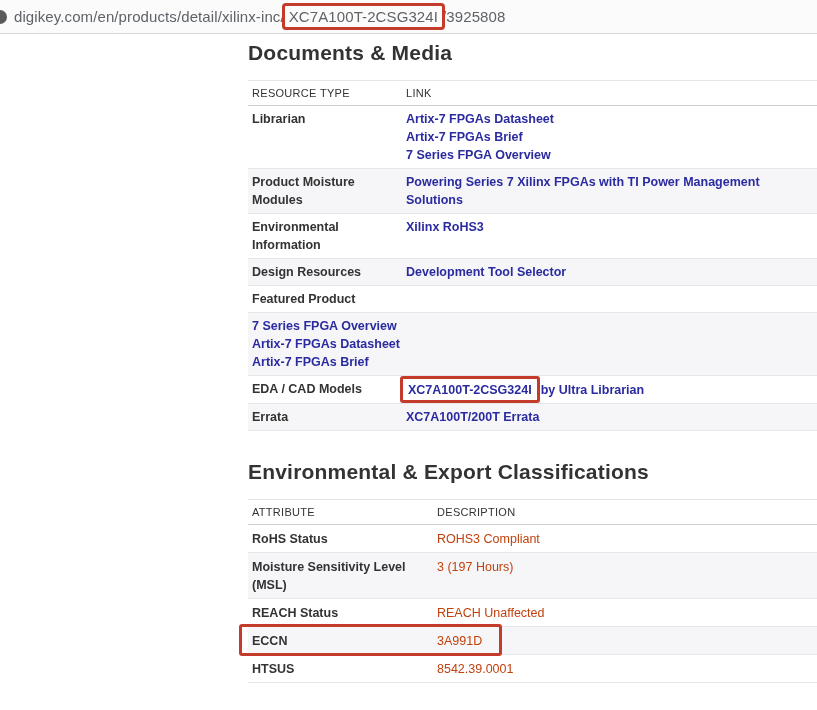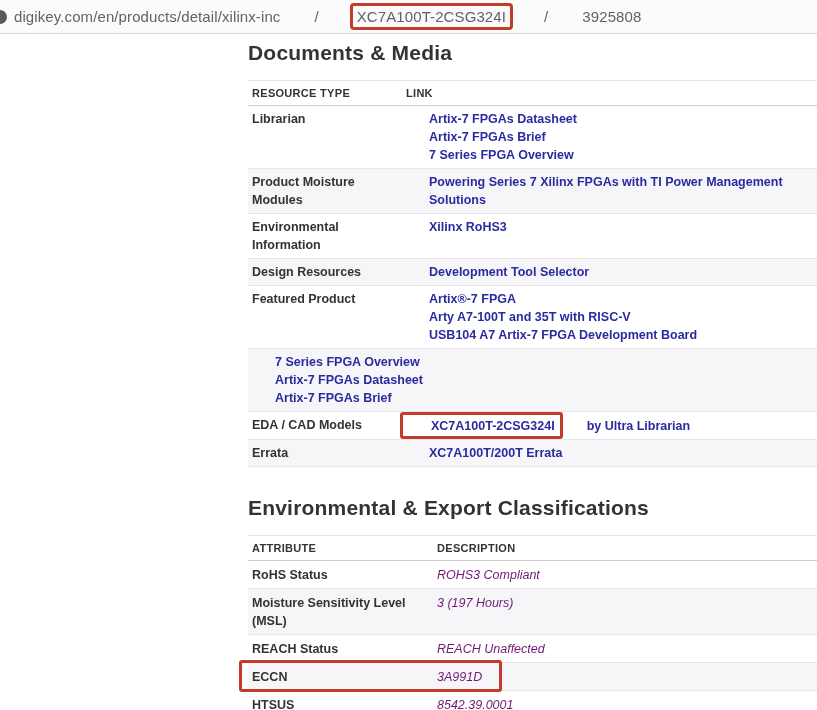--- a/index.html
+++ b/index.html
@@ -14,21 +14,20 @@
     height: 34px;
     background: #fbfbfb;
     border-bottom: 1px solid #d8d8d8;
     display: flex;
     align-items: center;
     padding-left: 14px;
     position: relative;
     font-size: 15px;
     color: #5f6368;
     white-space: nowrap;
-    gap: 34px;
   }
   .site-icon {
     position: absolute;
     left: -7px; top: 10px;
     width: 14px; height: 14px;
     border-radius: 50%;
     background: #5a5a5a;
   }
   .url-text { letter-spacing: 0.1px; }
   .redbox-inline {
@@ -51,21 +50,21 @@
   }
   .title-docs { margin-top: 6px; margin-bottom: 14px; }
   .title-env  { margin-top: 28px; margin-bottom: 14px; }
 
   .dtable { border-top: 1px solid #e5e5e5; }
   .hrow {
     display: flex;
     padding: 5px 4px;
     border-bottom: 1px solid #cfcfcf;
     font-size: 11px;
-    font-weight: bold;
+    font-weight: normal;
     color: #333;
     letter-spacing: 0.3px;
     line-height: 14px;
   }
   .row {
     display: flex;
     padding: 4px 4px;
     border-bottom: 1px solid #e7e7e9;
     position: relative;
   }
@@ -80,28 +79,26 @@
     line-height: 18px;
   }
   .lnk {
     display: block;
     font-size: 12.5px;
     font-weight: bold;
     color: #2b2ba0;
     line-height: 18px;
     text-decoration: none;
     cursor: pointer;
-    margin-left: 23px;
   }
   .lnk-inline { display: inline; }
   .val {
     font-size: 12.5px;
-    color: #701a75;
+    color: #c2410c;
     line-height: 18px;
-    font-style: italic;
   }
   .t2 .row { padding: 4.5px 4px; }
   
   .redbox-eda {
     display: inline-block;
     border: 3px solid #c43b2c;
     border-radius: 3px;
     padding: 1px 5px;
     margin: -5px 1px -5px -6px;
     position: relative;
@@ -165,25 +162,20 @@
 
     <div class="row alt">
       <div class="col-label-1 lbl">Design Resources</div>
       <div class="col-val">
         <a class="lnk">Development Tool Selector</a>
       </div>
     </div>
 
     <div class="row">
       <div class="col-label-1 lbl">Featured Product</div>
-      <div class="col-val">
-        <a class="lnk">Artix®-7 FPGA</a>
-        <a class="lnk">Arty A7-100T and 35T with RISC-V</a>
-        <a class="lnk">USB104 A7 Artix-7 FPGA Development Board</a>
-      </div>
     </div>
 
     <div class="row alt">
       <div class="col-val">
         <a class="lnk">7 Series FPGA Overview</a>
         <a class="lnk">Artix-7 FPGAs Datasheet</a>
         <a class="lnk">Artix-7 FPGAs Brief</a>
       </div>
     </div>
 

